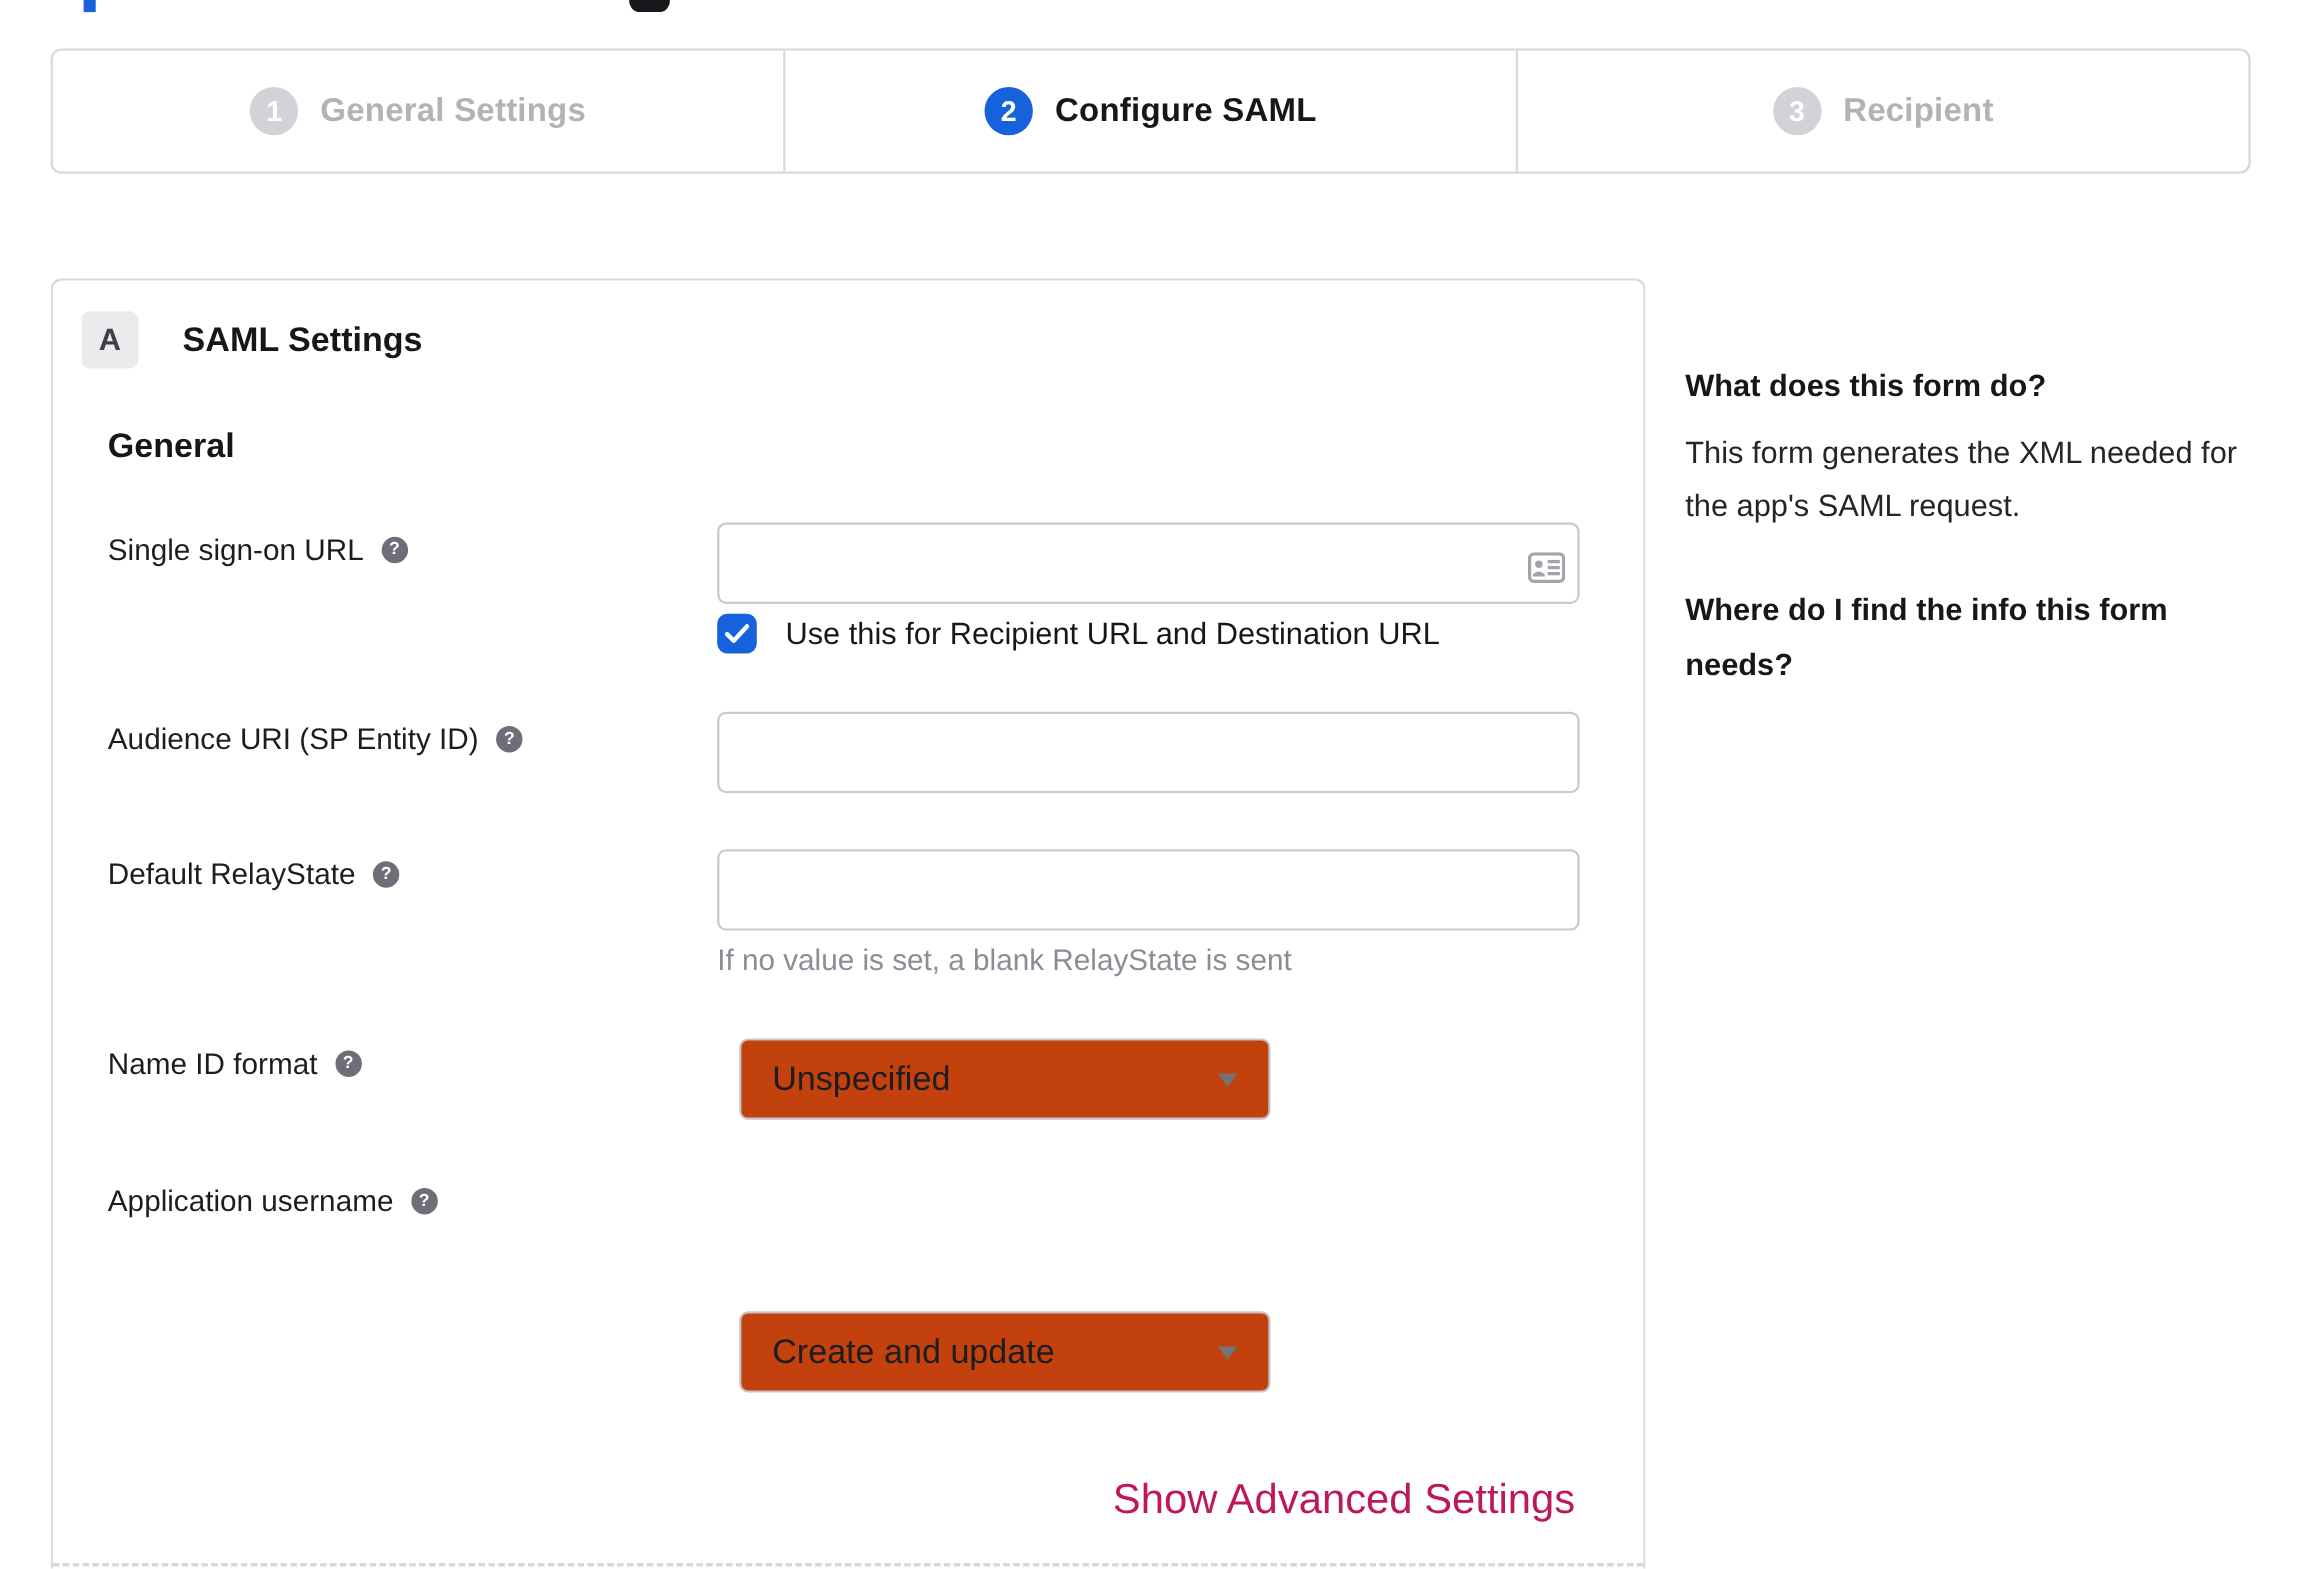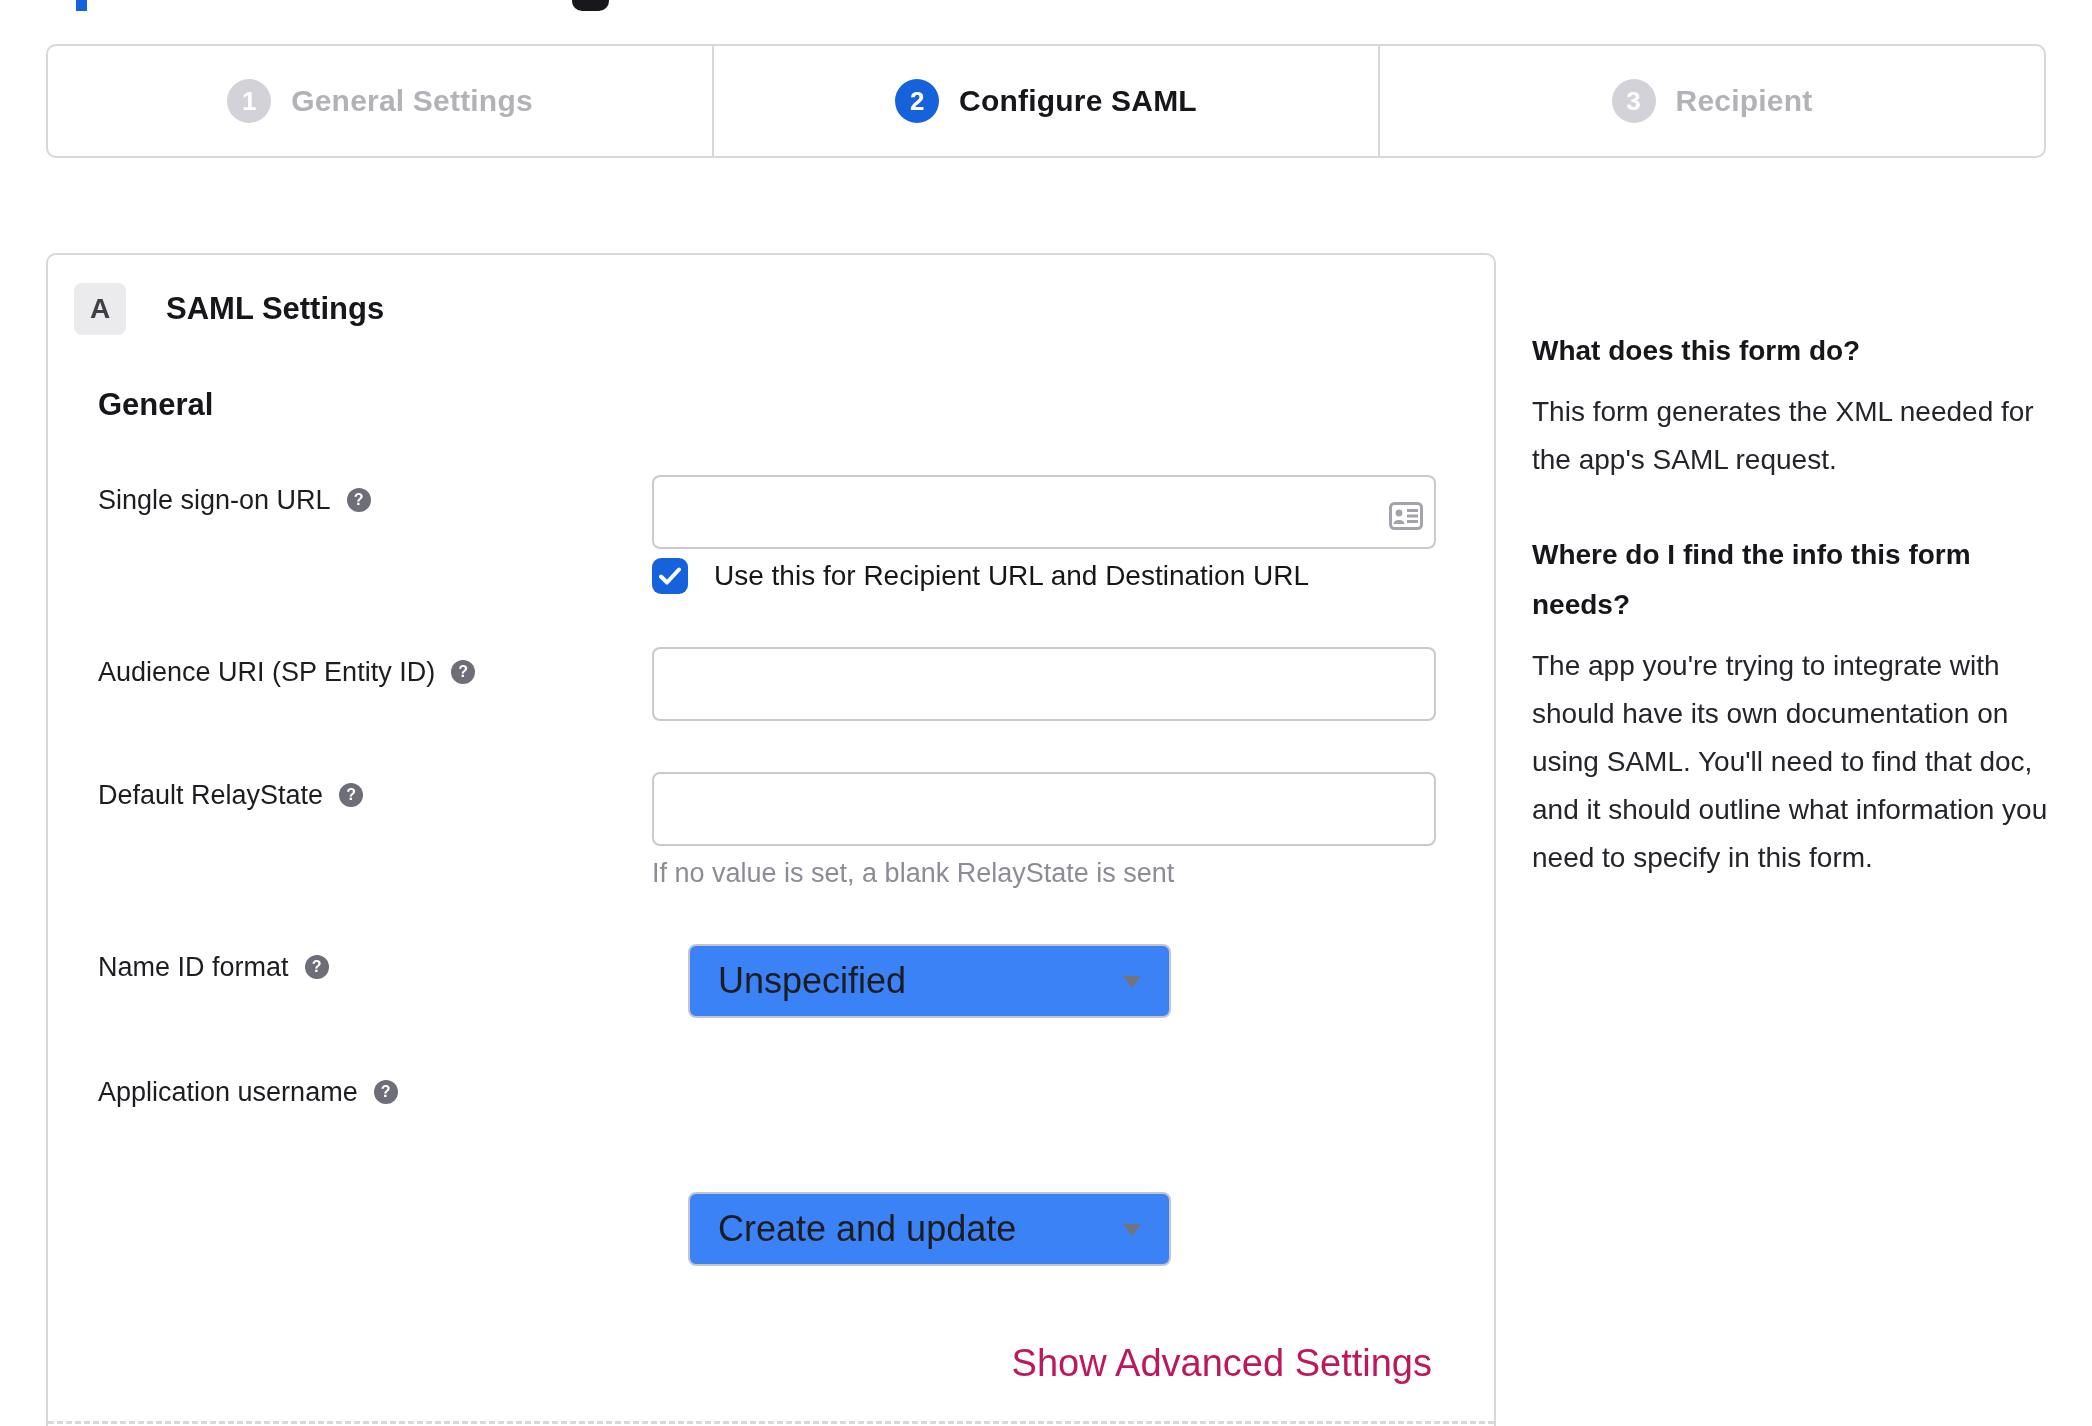--- a/index.html
+++ b/index.html
@@ -70,24 +70,24 @@
     position:absolute; left:604px; width:36px; height:36px;
     background:#1662dd; border-radius:9px;
     display:flex; align-items:center; justify-content:center; cursor:pointer;
   }
   .checkbox svg { width:22px; height:18px; }
   .checkbox-label { position:absolute; left:666px; height:38px; display:flex; align-items:center; font-size:28px; color:#16161b; }
 
   .hint { position:absolute; left:604px; font-size:27px; color:#8c8c96; }
 
   .select {
-    position:absolute; left:640px; width:483px; height:74px;
-    border:2px solid #c5c5cc; border-radius:8px; background:#3b82f6;
+    position:absolute; left:624px; width:483px; height:74px;
+    border:2px solid #c5c5cc; border-radius:8px; background:#c2410c;
     display:flex; align-items:center; padding:0 60px 0 28px;
-    font-size:36px; color:#1d1d21; cursor:pointer;
+    font-size:31px; color:#1d1d21; cursor:pointer;
   }
   .select::after {
     content:""; position:absolute; right:28px; top:50%; margin-top:-5px;
     border-left:9px solid transparent; border-right:9px solid transparent;
     border-top:12px solid #73737b;
   }
 
   .adv-link {
     position:absolute; right:62px; top:1087px;
     font-size:38px; font-weight:500; color:#be185d; text-decoration:none; cursor:pointer;
@@ -181,16 +181,15 @@
 
     <a class="adv-link">Show Advanced Settings</a>
 
     <div class="dashed-divider"></div>
   </div>
 
   <div class="sidebar">
     <h3>What does this form do?</h3>
     <p>This form generates the XML needed for the app's SAML request.</p>
     <h3>Where do I find the info this form needs?</h3>
-    <p>The app you're trying to integrate with should have its own documentation on using SAML. You'll need to find that doc, and it should outline what information you need to specify in this form.</p>
   </div>
 
 </div>
 
 </body></html>

